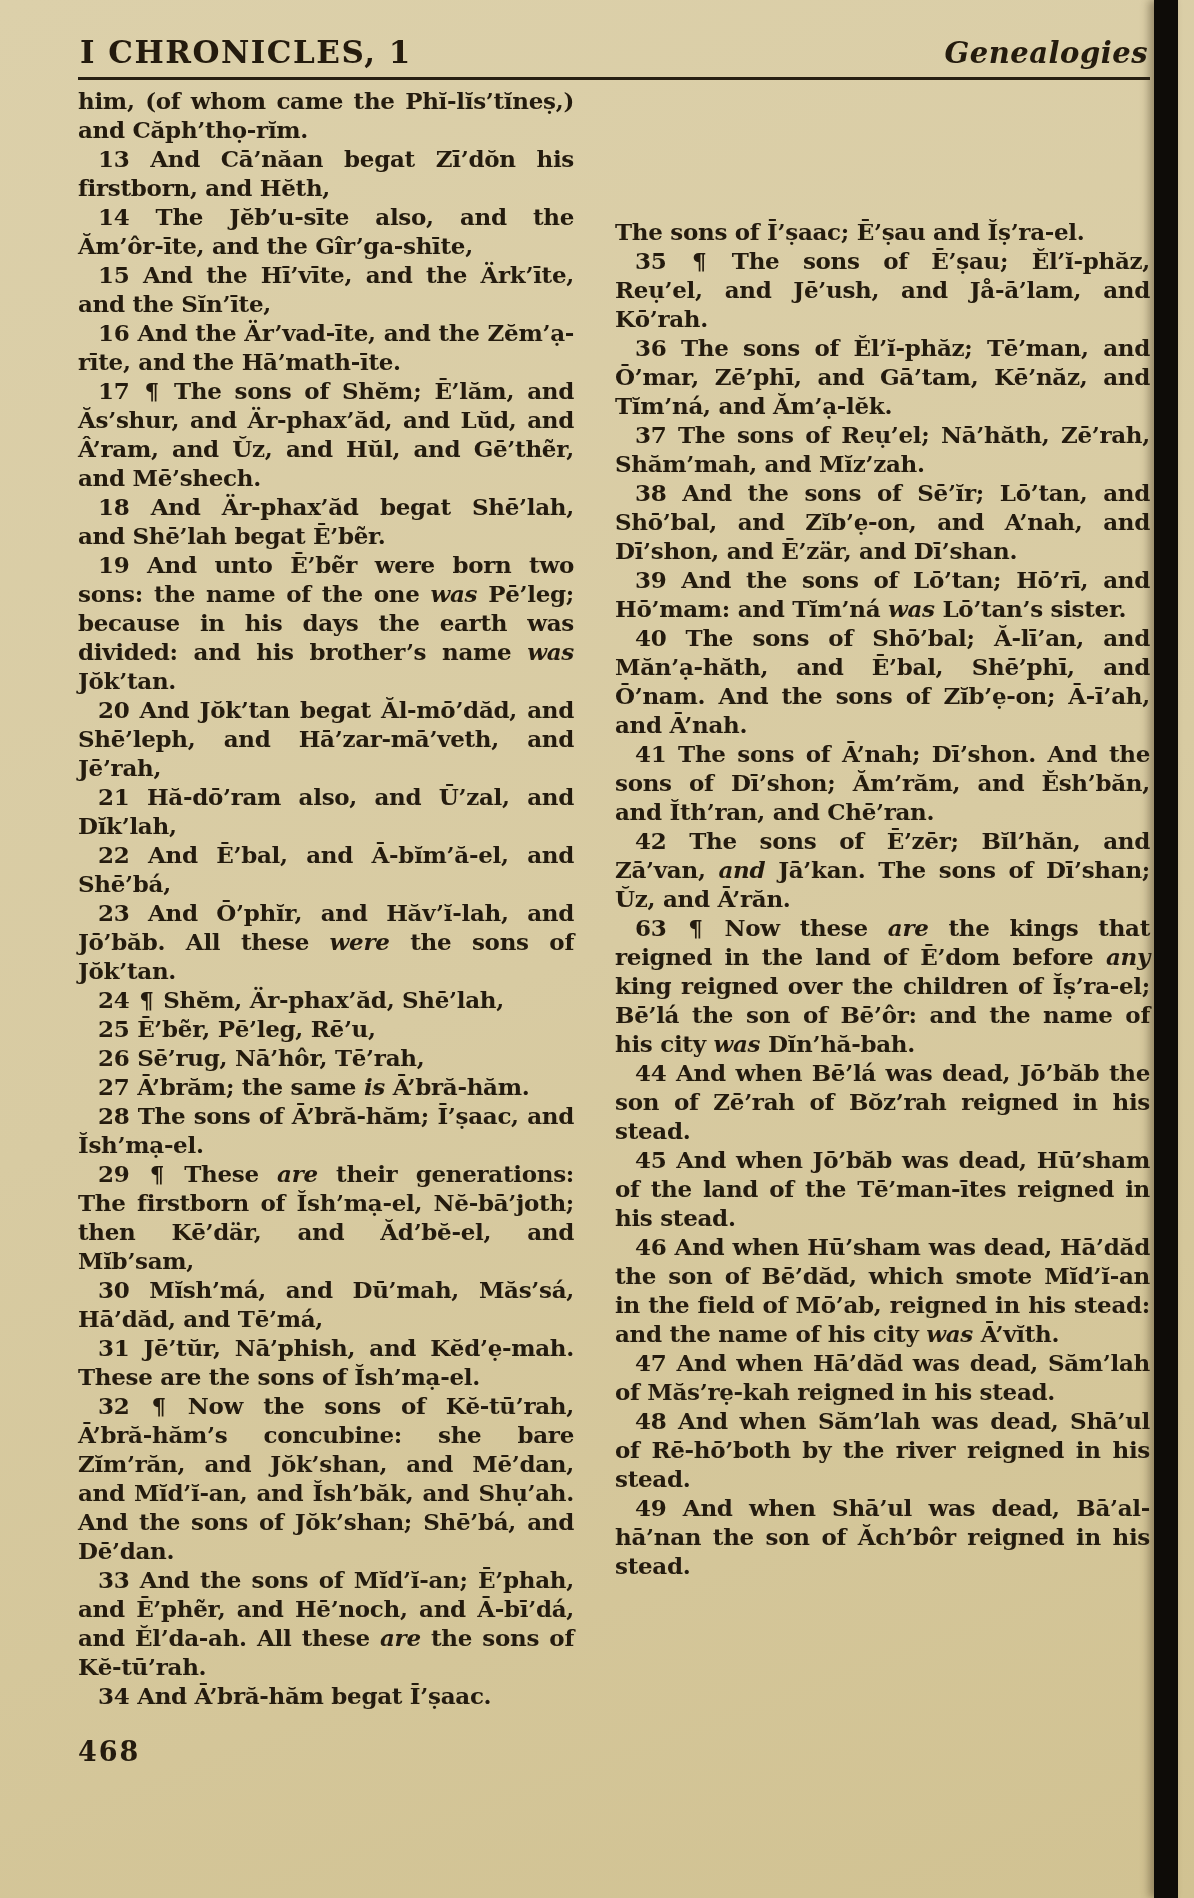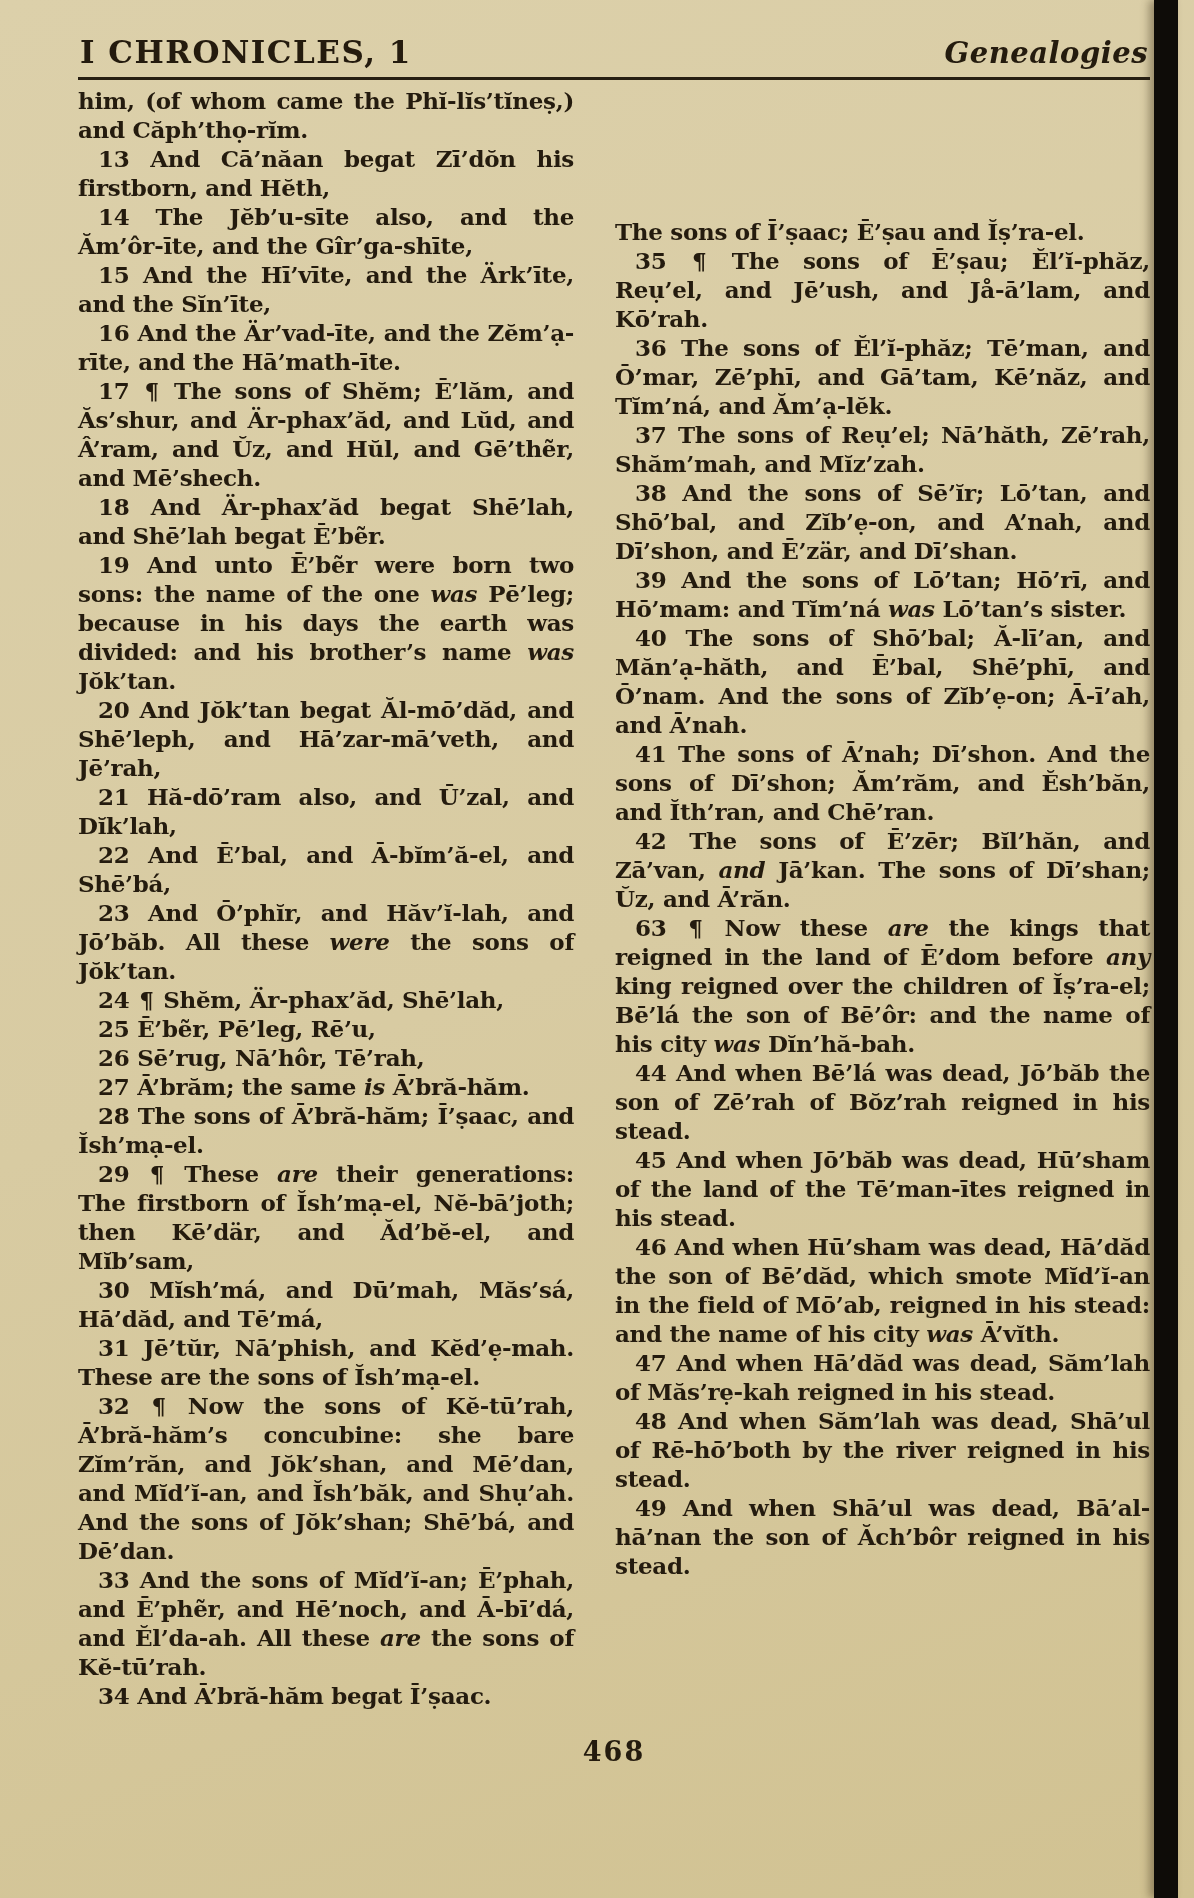--- a/index.html
+++ b/index.html
@@ -87,21 +87,21 @@
   p.verse {
     margin: 0;
     text-indent: 20px;
   }
   p.cont {
     text-indent: 0;
   }
   .pilcrow { padding: 0 2px; }
   em { font-style: italic; font-weight: 700; }
   .folio {
-    text-align: center;
+    text-align: left;
     font-size: 27px;
     font-weight: 700;
     letter-spacing: 2px;
     margin-top: 26px;
   }
 </style>
 </head>
 <body>
 
 <div class="page">

